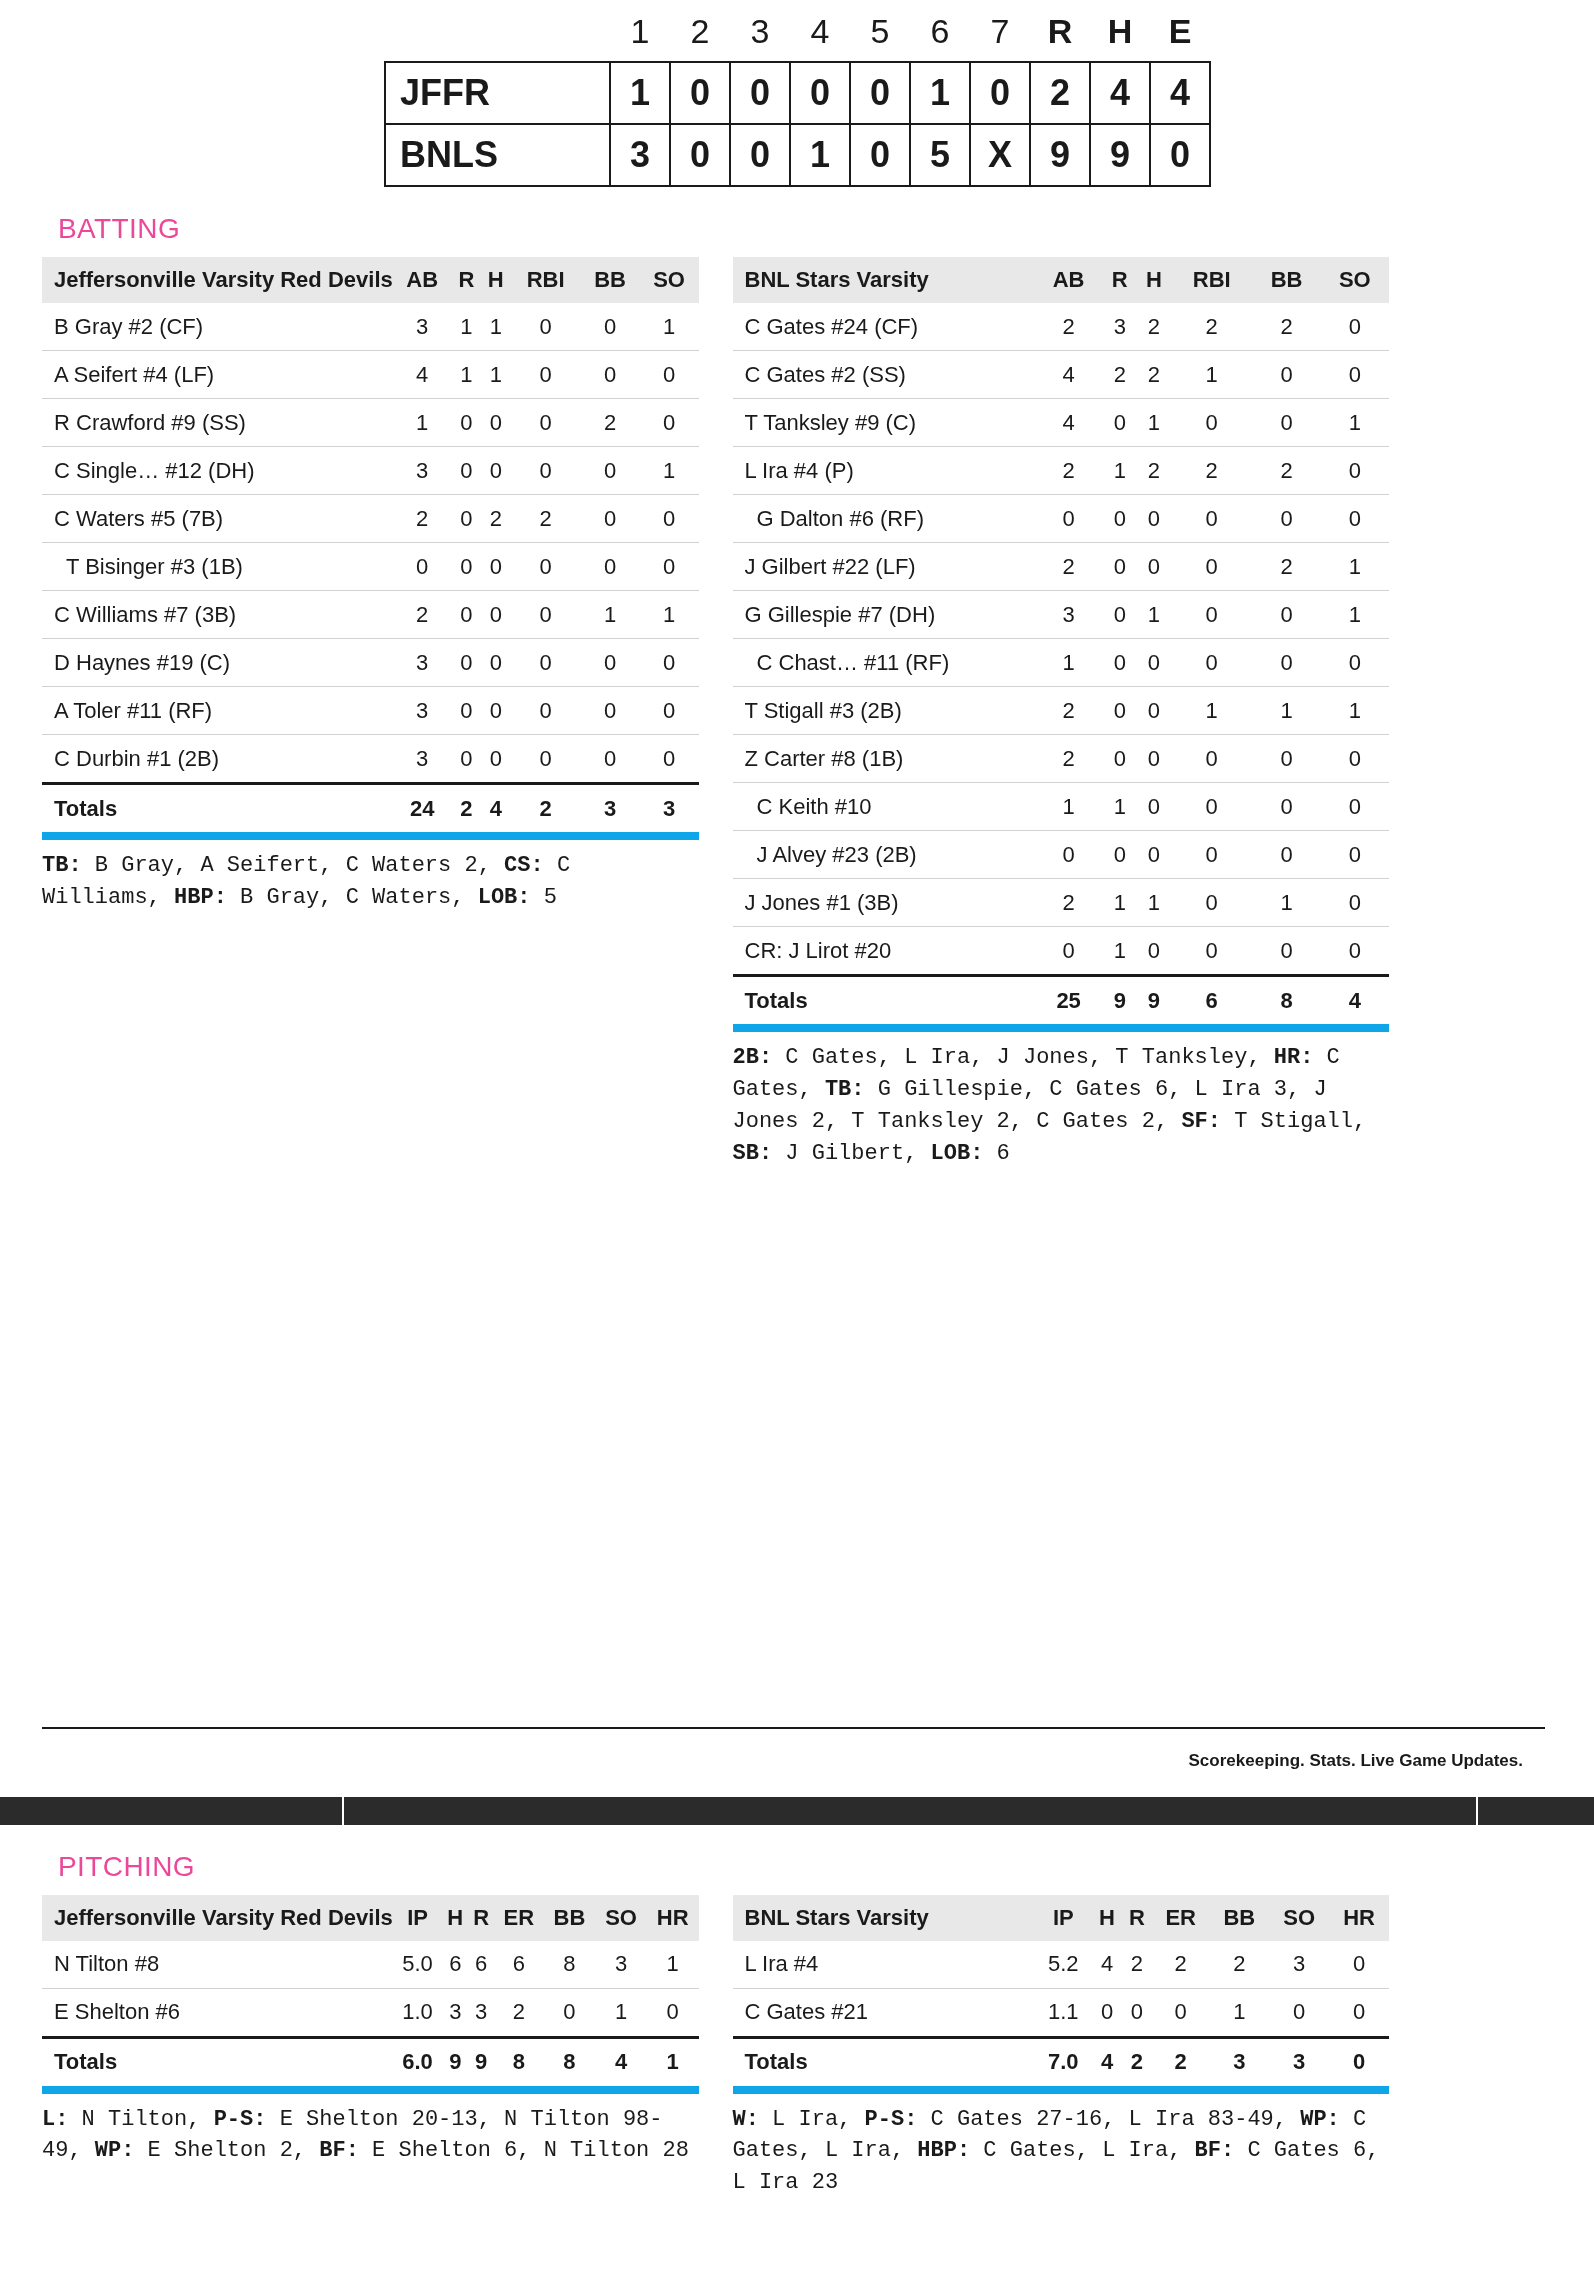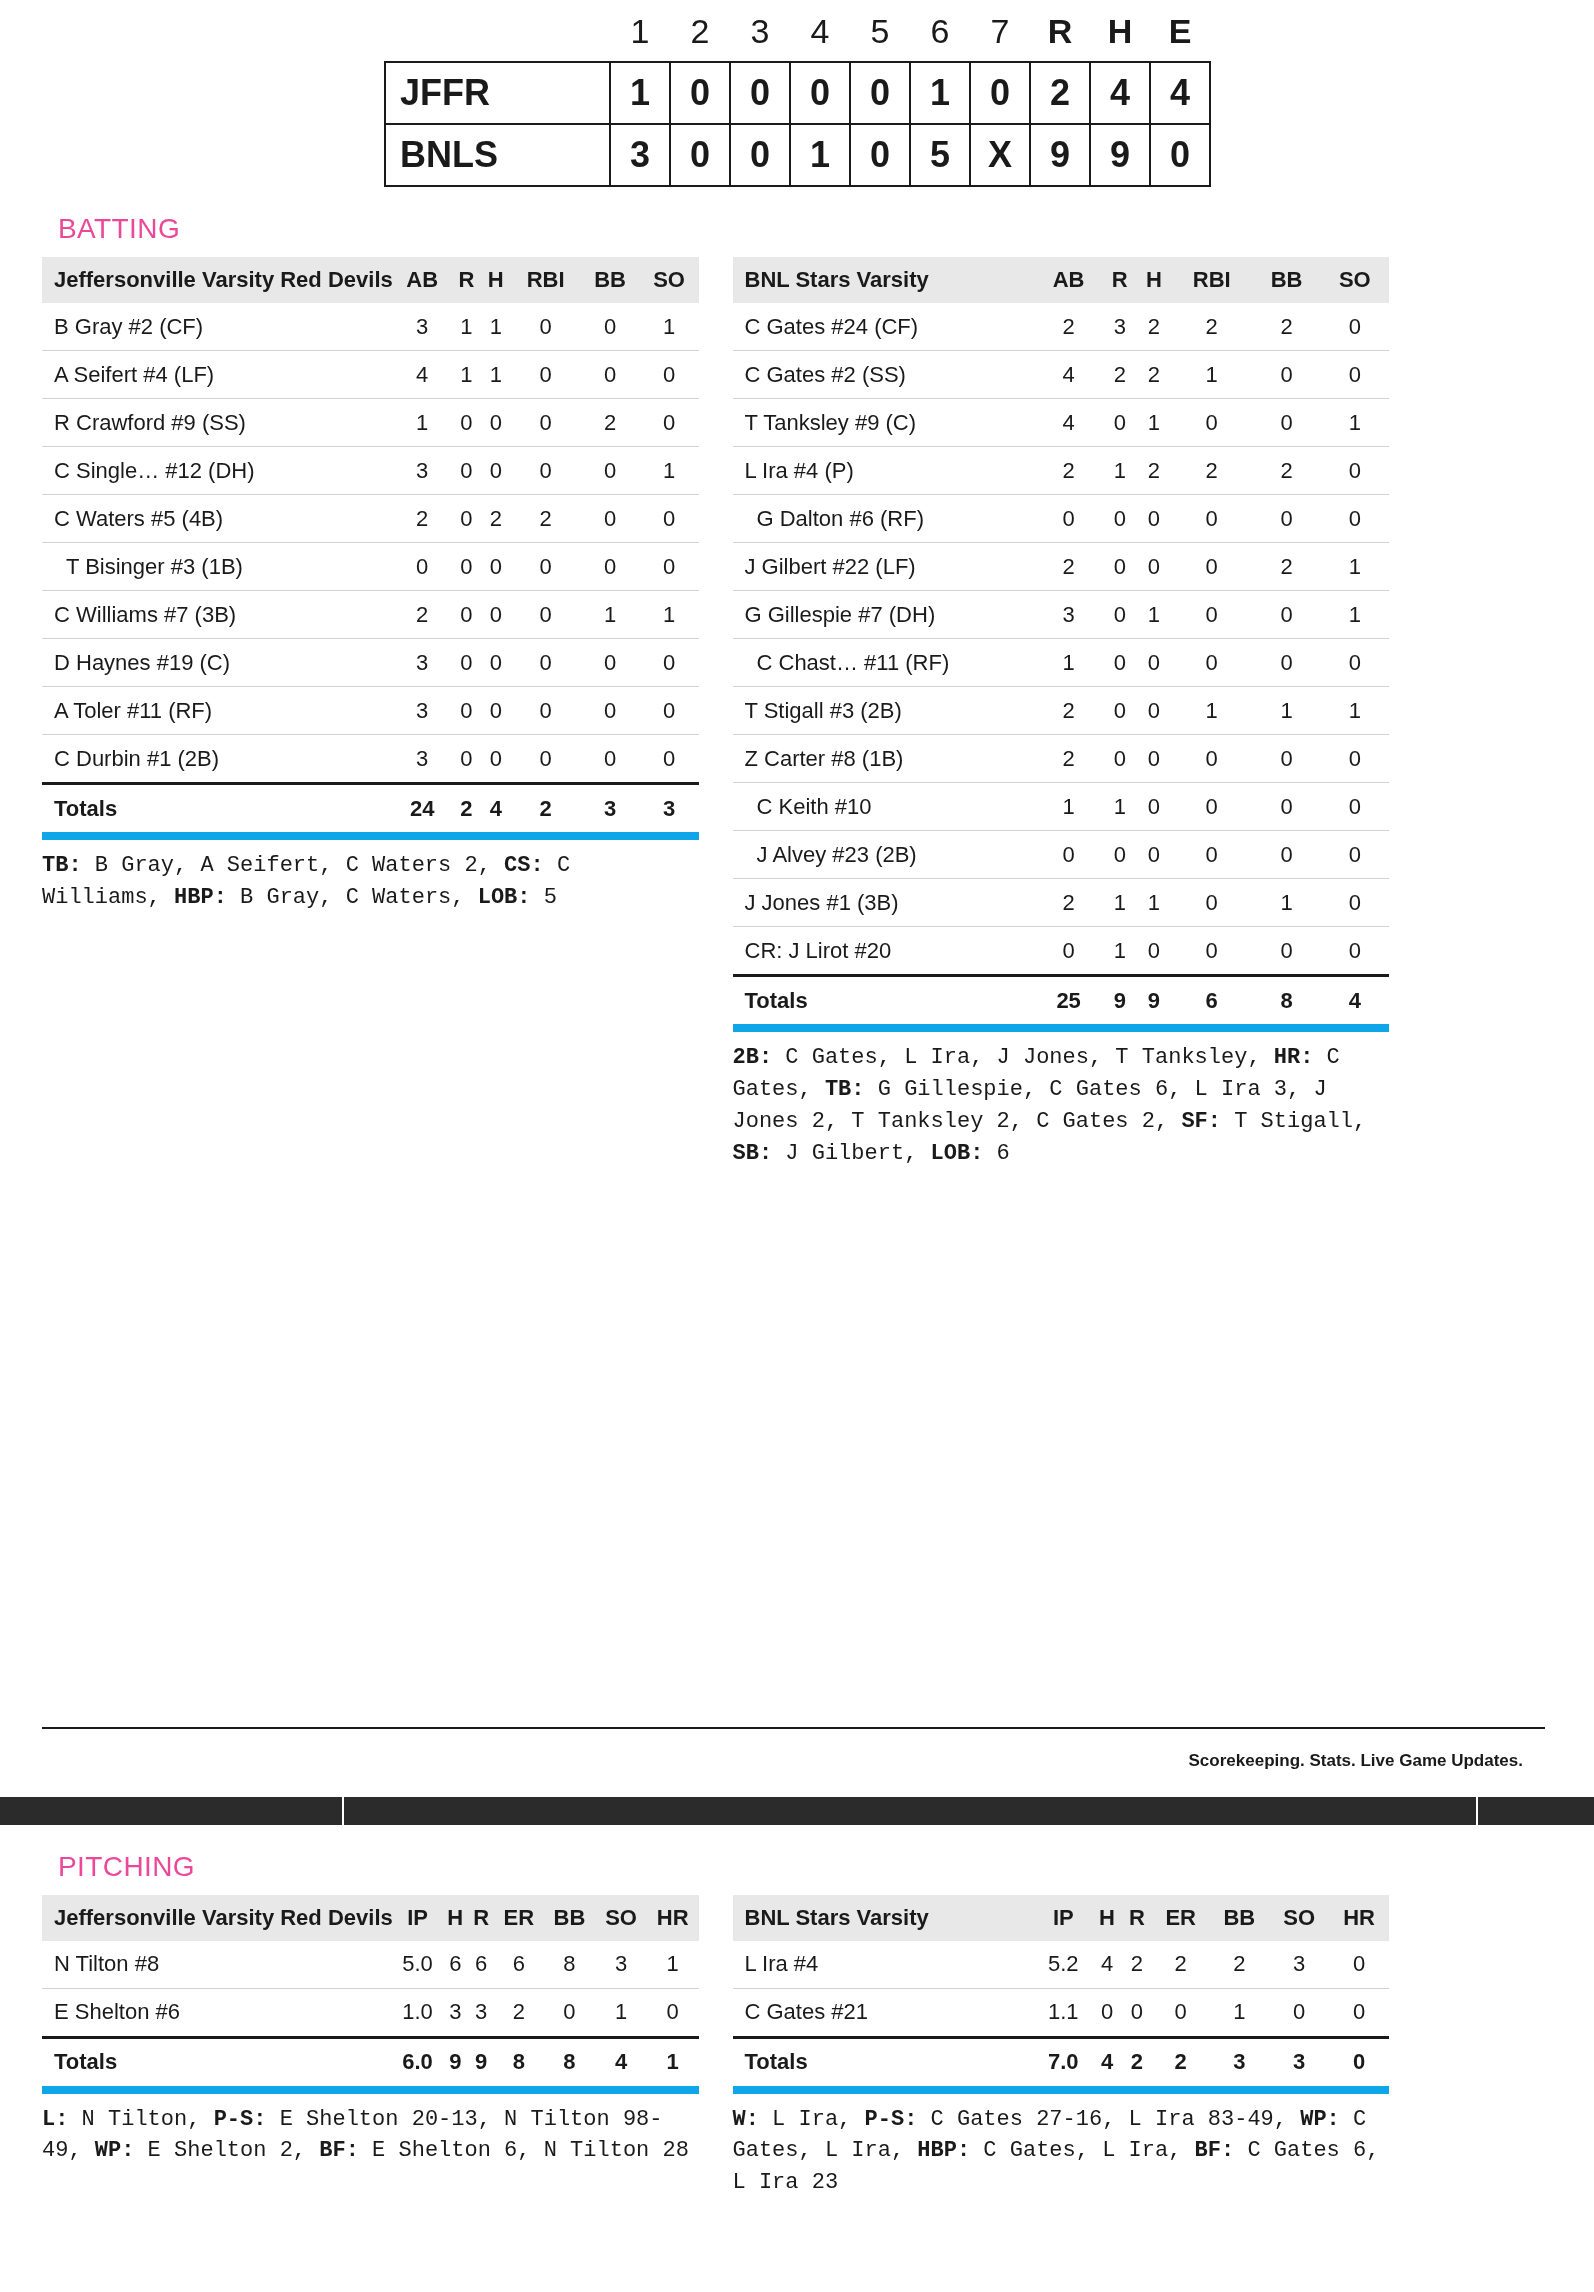--- a/index.html
+++ b/index.html
@@ -268,21 +268,21 @@
             <tr>
               <td class="name-col">C Single… #12 (DH)</td>
               <td>3</td>
               <td>0</td>
               <td>0</td>
               <td>0</td>
               <td>0</td>
               <td>1</td>
             </tr>
             <tr>
-              <td class="name-col">C Waters #5 (4B)</td>
+              <td class="name-col">C Waters #5 (7B)</td>
               <td>2</td>
               <td>0</td>
               <td>2</td>
               <td>2</td>
               <td>0</td>
               <td>0</td>
             </tr>
             <tr>
               <td class="name-col indent">T Bisinger #3 (1B)</td>
               <td>0</td>

